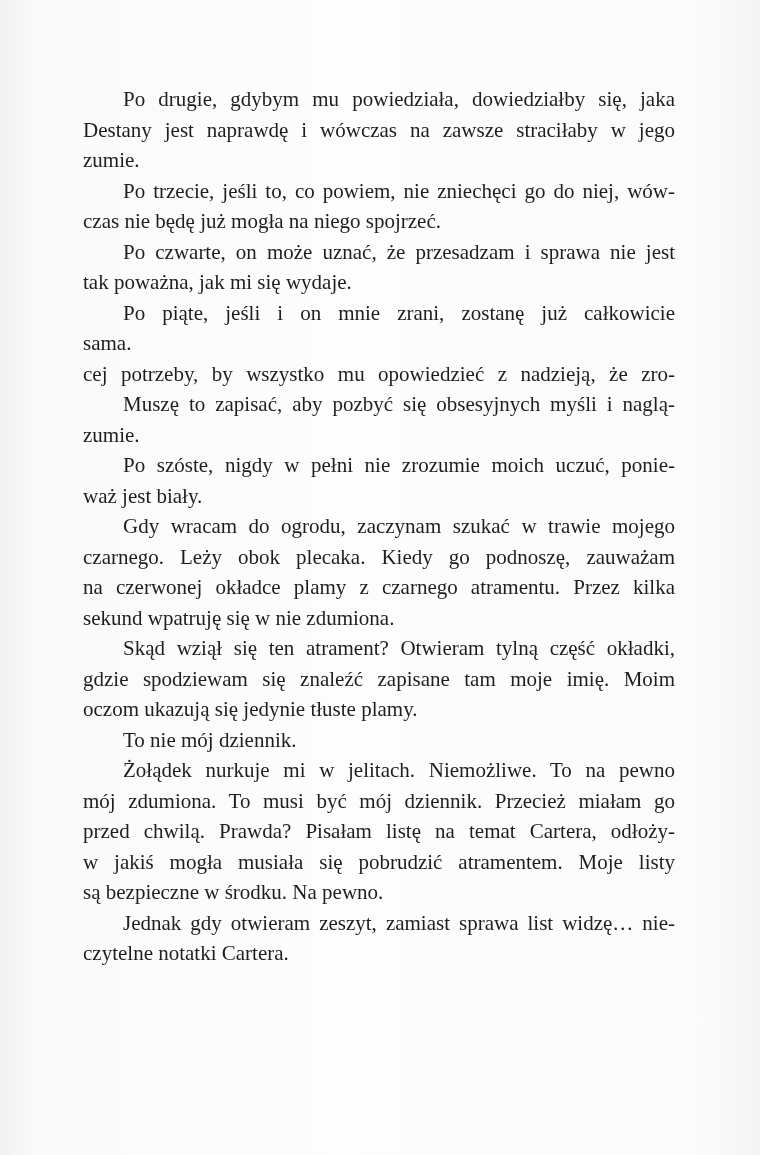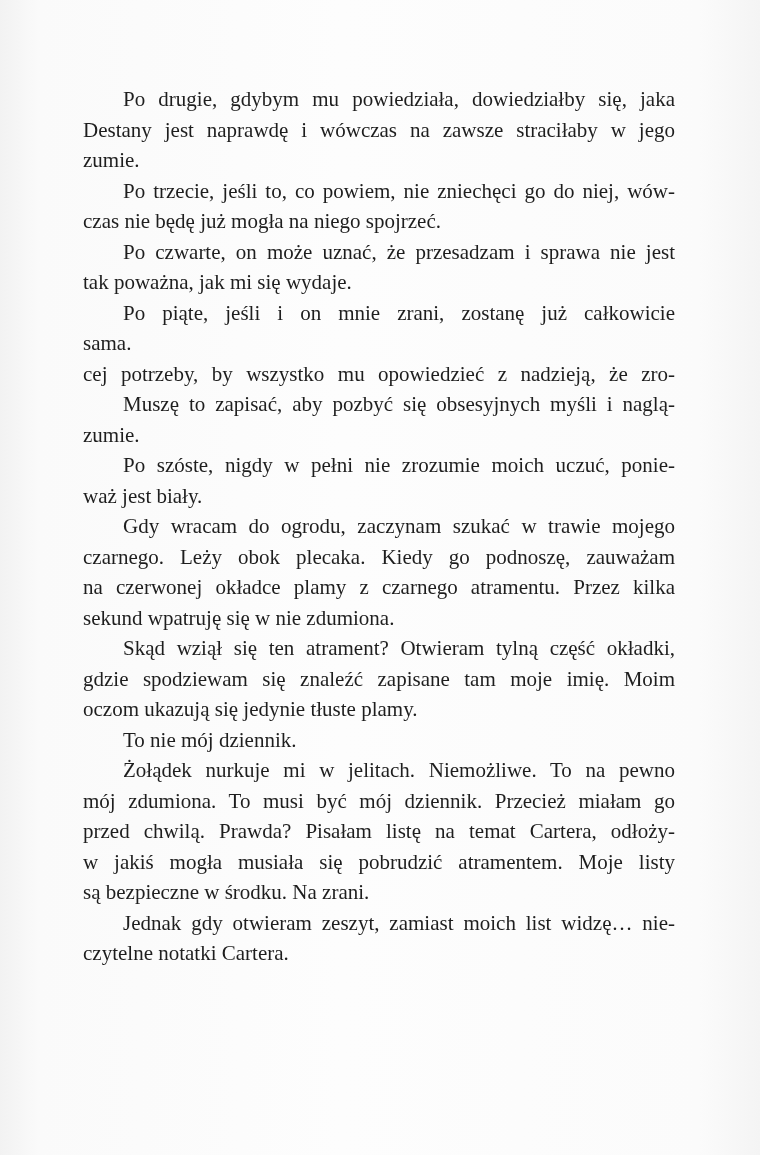--- a/index.html
+++ b/index.html
@@ -85,20 +85,20 @@
         <div class="line para-end">oczom ukazują się jedynie tłuste plamy.</div>
       </div>
       <div class="paragraph">
         <div class="line para-start para-end">To nie mój dziennik.</div>
       </div>
       <div class="paragraph">
         <div class="line para-start">Żołądek nurkuje mi w jelitach. Niemożliwe. To na pewno</div>
         <div class="line">mój zdumiona. To musi być mój dziennik. Przecież miałam go</div>
         <div class="line">przed chwilą. Prawda? Pisałam listę na temat Cartera, odłoży-</div>
         <div class="line">w jakiś mogła musiała się pobrudzić atramentem. Moje listy</div>
-        <div class="line para-end">są bezpieczne w środku. Na zrani.</div>
+        <div class="line para-end">są bezpieczne w środku. Na pewno.</div>
       </div>
       <div class="paragraph">
-        <div class="line para-start">Jednak gdy otwieram zeszyt, zamiast moich list widzę… nie-</div>
+        <div class="line para-start">Jednak gdy otwieram zeszyt, zamiast sprawa list widzę… nie-</div>
         <div class="line para-end">czytelne notatki Cartera.</div>
       </div>
     </div>
 </div>
 
 </body></html>

